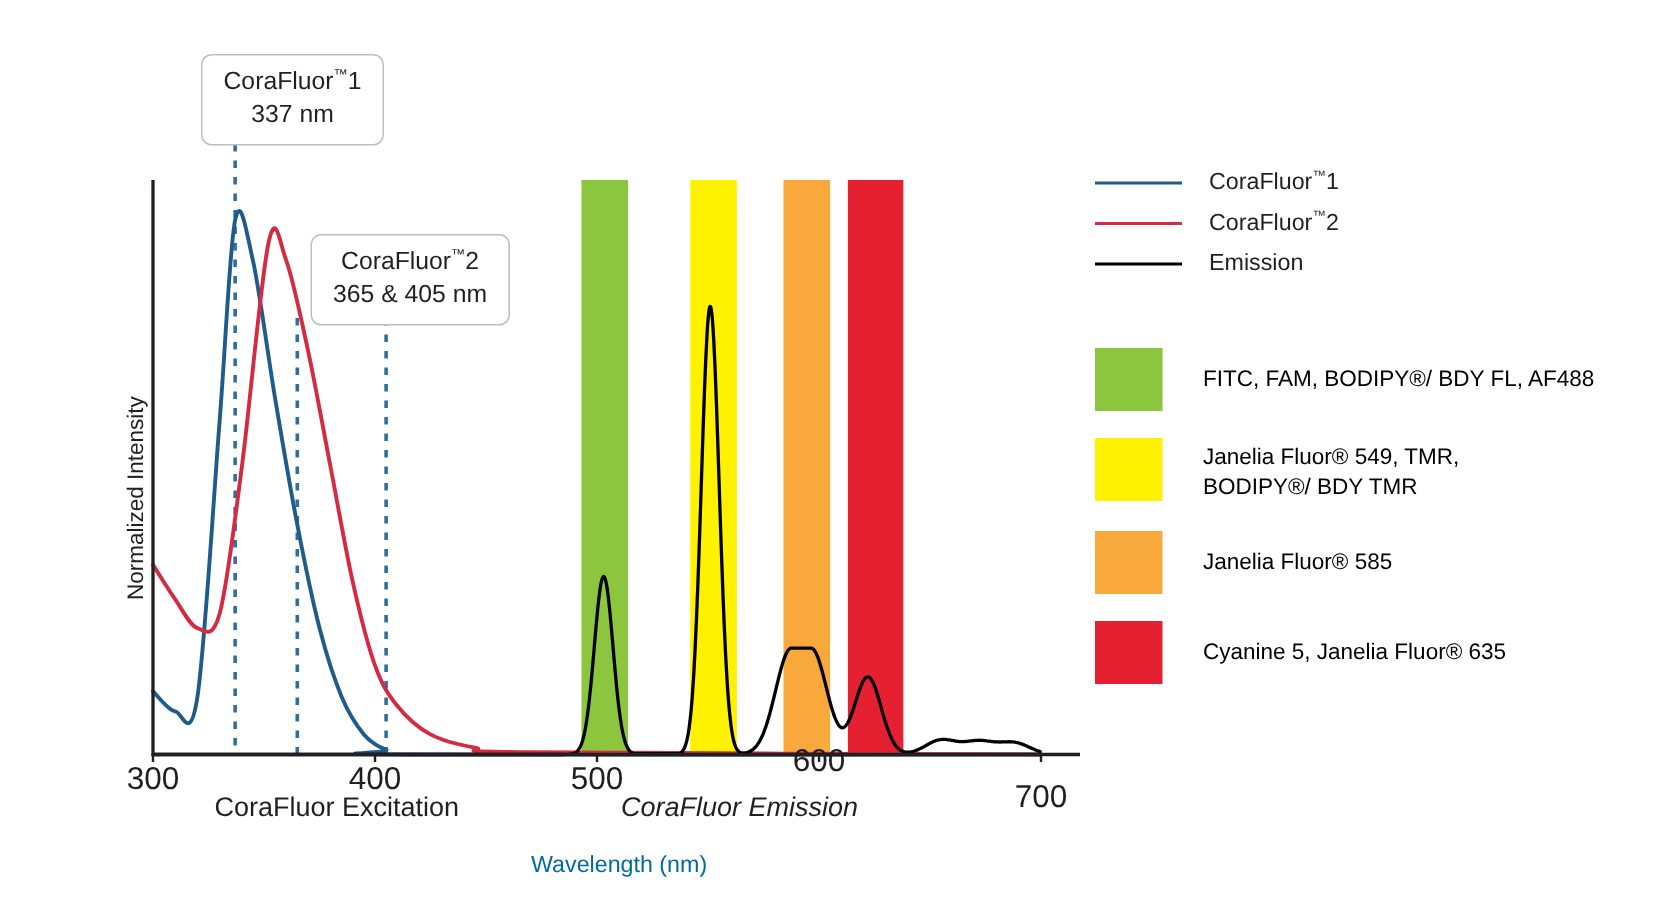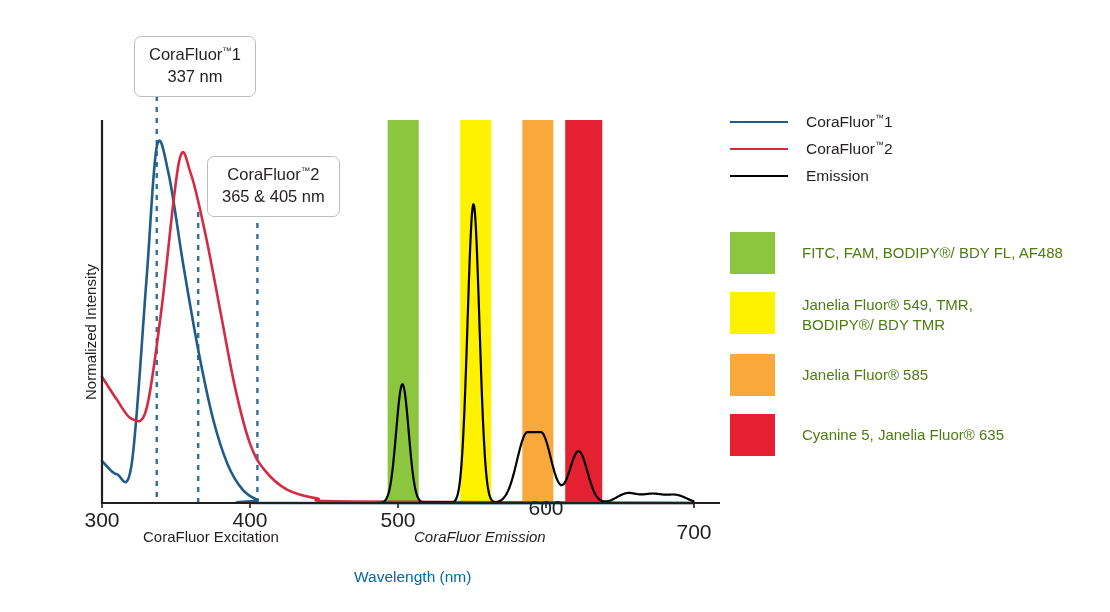--- a/index.html
+++ b/index.html
@@ -49,21 +49,21 @@
   
   .axis-tick {
     position: absolute;
     font-size: 21px;
     color: #231f20;
     text-align: center;
     width: 70px;
   }
   .axis-sublabel {
     position: absolute;
-    font-size: 15px;
+    font-size: 18px;
     color: #231f20;
     text-align: center;
     white-space: nowrap;
   }
   .axis-title {
     position: absolute;
     font-size: 15.5px;
     color: #0369a1;
     text-align: center;
     white-space: nowrap;
@@ -121,21 +121,21 @@
     margin-bottom: 18px;
     min-height: 42px;
   }
   .dye-swatch {
     width: 45px; height: 42px;
     flex: 0 0 auto;
     margin-right: 27px;
   }
   .dye-label {
     font-size: 15px;
-    color: #4d7c0f;
+    color: #000000;
     line-height: 1.35;
     padding-top: 11px;
   }
   .dye-row.two-line .dye-label { padding-top: 3px; }
   .dye-label .ln { display: block; }
 </style>
 </head>
 <body>
 
 <div id="root">

